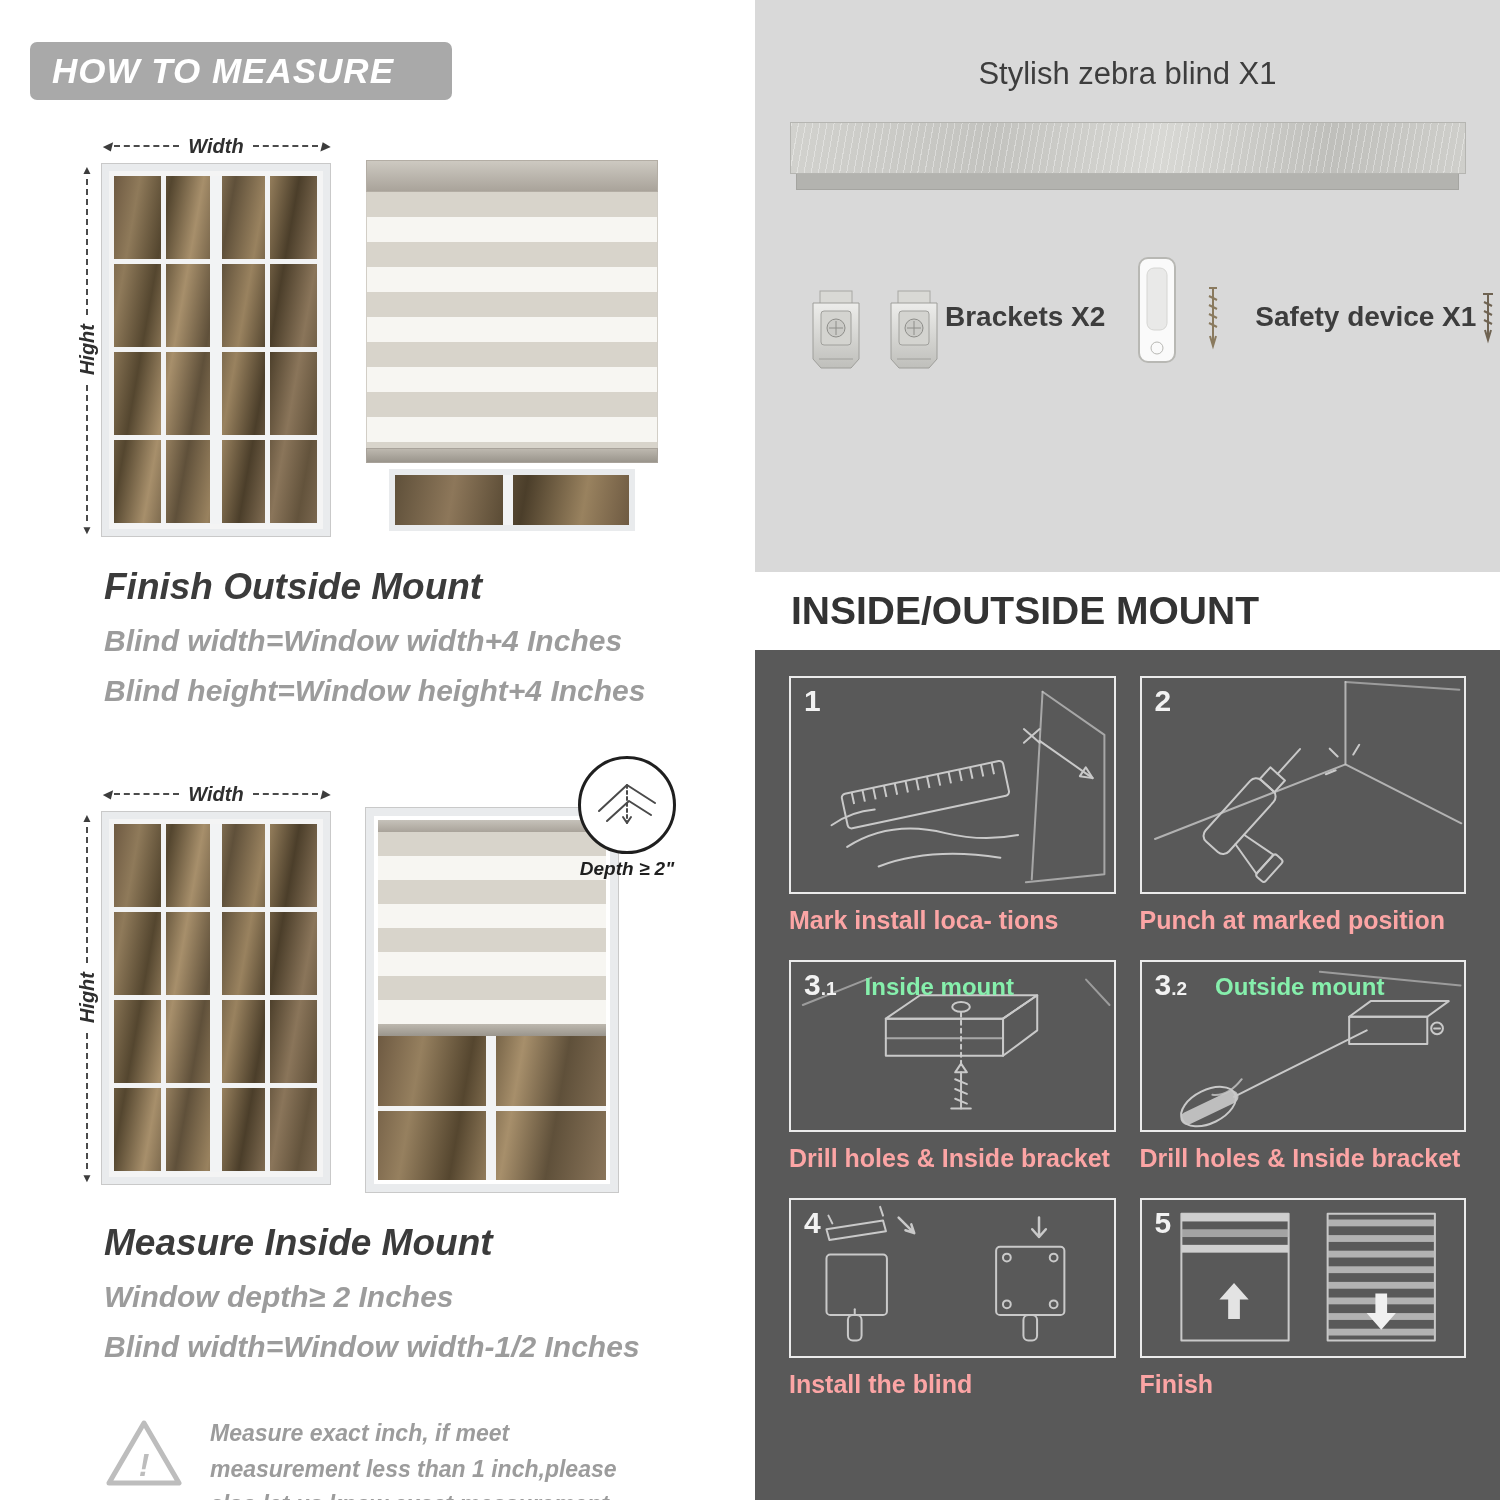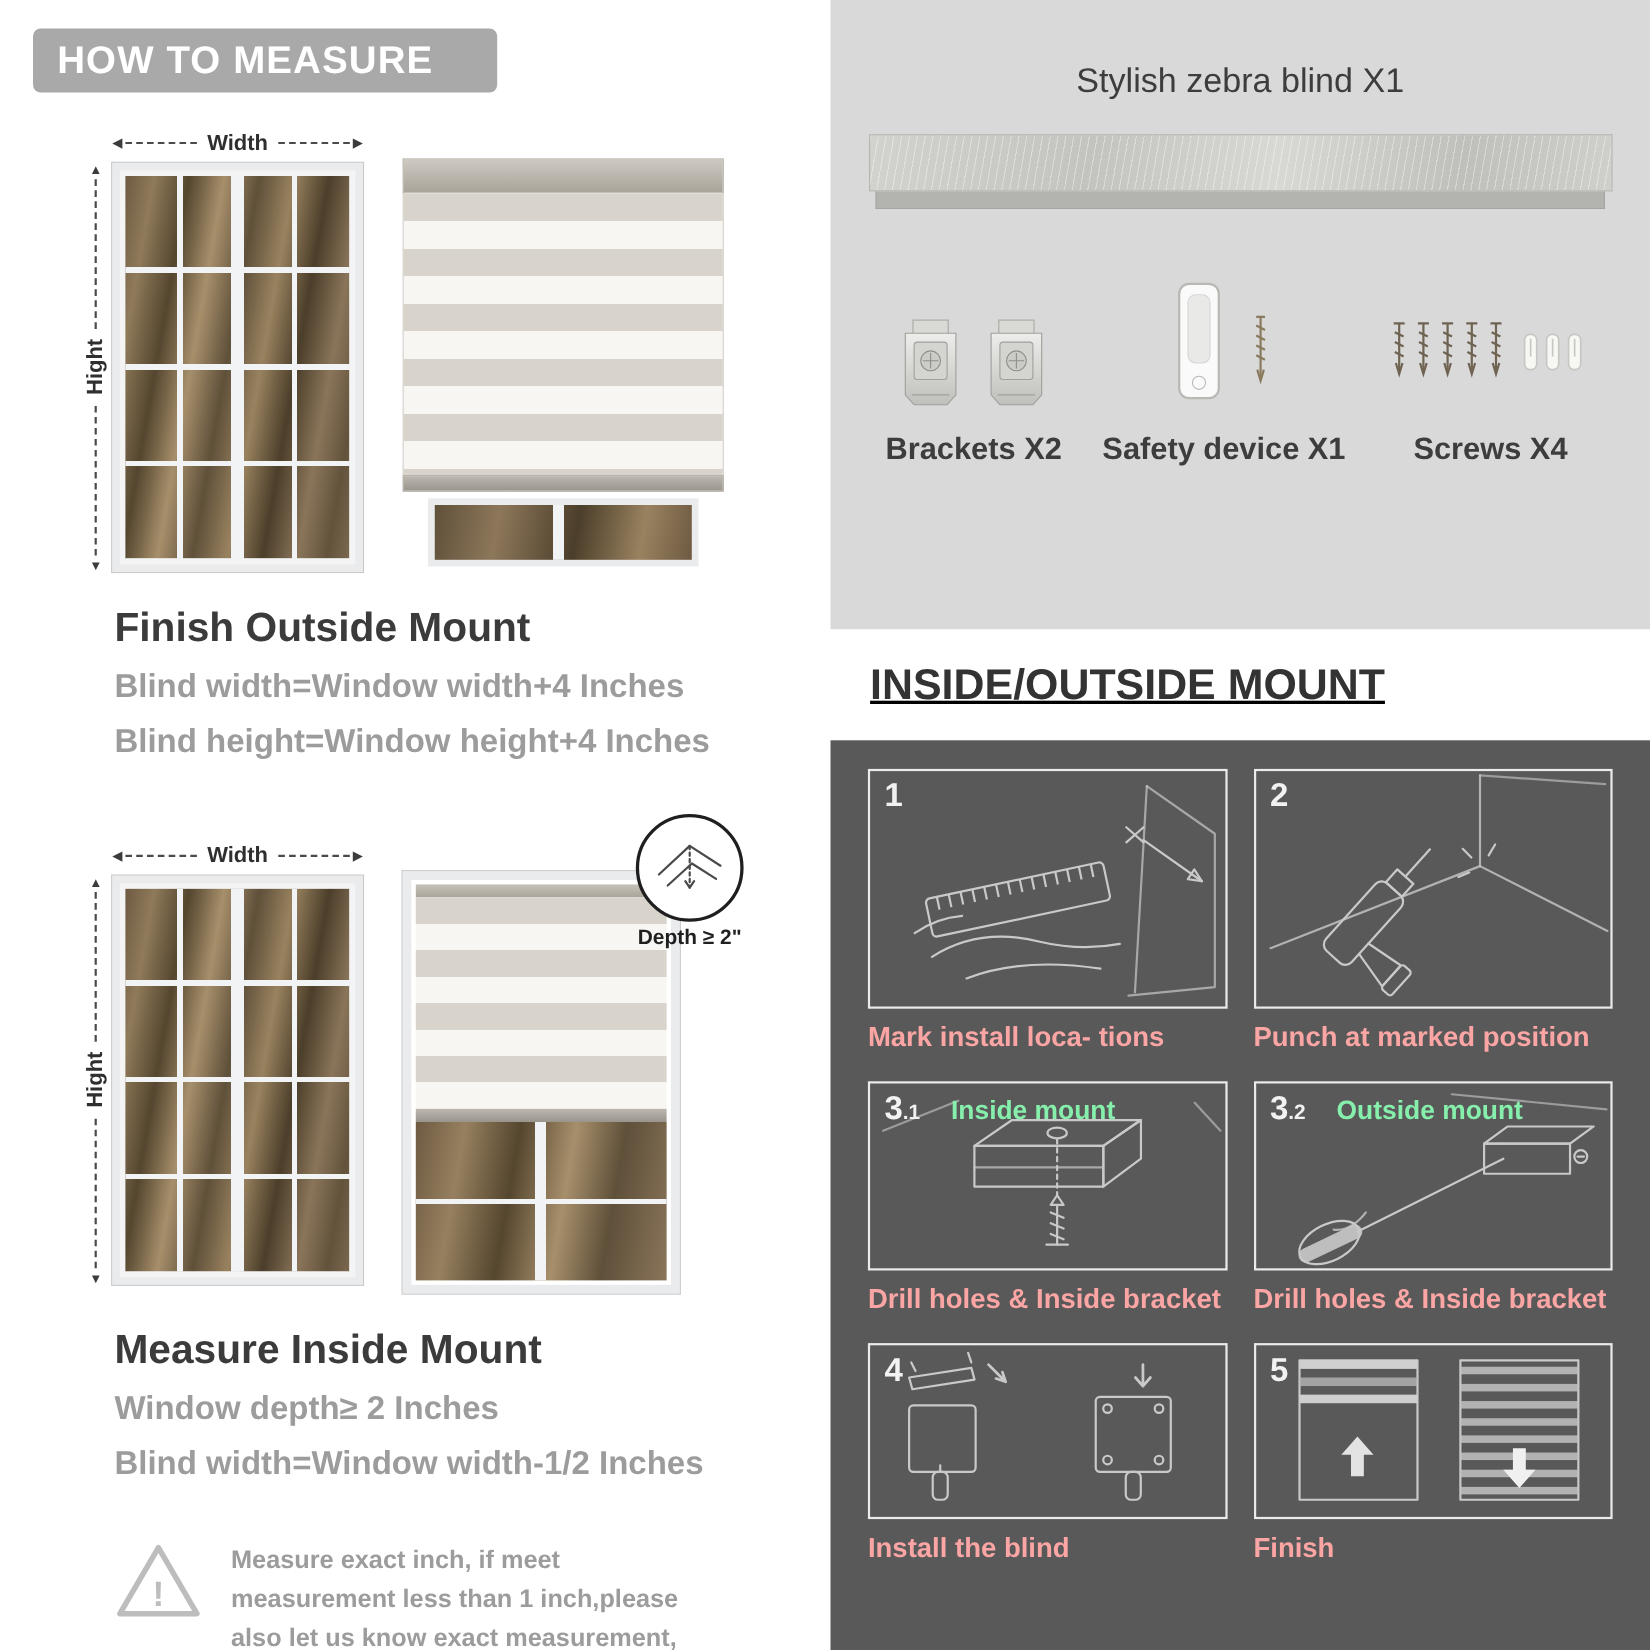--- a/index.html
+++ b/index.html
@@ -1,19 +1,19 @@
 <!DOCTYPE html>
 <html><head>
 <meta charset="utf-8">
 <style>
   html,body{margin:0;padding:0;background:#ffffff;}
   .page{position:relative;width:1500px;height:1500px;background:#fff;
         font-family:"Liberation Sans",sans-serif;overflow:hidden;display:flex;}
   
-  .left{width:755px;box-sizing:border-box;padding:26px 0 0 30px;background:#fff;}
+  .left{width:755px;box-sizing:border-box;padding:42px 0 0 30px;background:#fff;font-style:italic;}
   .badge{display:inline-block;background:#a9a9a9;color:#fff;font-weight:700;
          font-size:35px;letter-spacing:1px;padding:9px 58px 9px 22px;border-radius:7px;}
   .figure-row{display:flex;align-items:flex-start;gap:36px;margin:34px 0 0 42px;}
   .winfig{display:flex;flex-direction:column;}
   .harrow-row{display:flex;}
   .varrow-spacer{width:30px;}
   .harrow{width:228px;display:flex;align-items:center;height:24px;margin-bottom:6px;}
   .harrow .ah{font-size:12px;color:#3c3c3c;line-height:1;}
   .harrow .dash{flex:1;border-top:2px dashed #4a4a4a;height:0;margin:0 3px;}
   .harrow .lbl{font-size:20px;font-weight:700;color:#2f2f2f;margin:0 6px;white-space:nowrap;text-align:center;}
@@ -65,24 +65,24 @@
   .included{background:#d9d9d9;height:572px;box-sizing:border-box;position:relative;}
   .inc-badge{display:inline-block;background:#d1d1d1;border-radius:8px;color:#fff;
              font-weight:700;font-size:41px;letter-spacing:2px;margin:26px 0 0 36px;padding:4px 20px 4px 2px;}
   .blind-label{text-align:center;font-size:31px;font-weight:400;color:#3d3d3d;margin-top:56px;}
   .headrail{width:676px;margin:30px auto 0;}
   .hr-main{height:52px;border:1px solid #b5b5b1;box-sizing:border-box;
     background-image:repeating-linear-gradient(100deg,rgba(255,255,255,.35) 0 1px,transparent 1px 7px),
       linear-gradient(95deg,#d2d2ce 0%,#c3c3bf 30%,#d8d8d4 55%,#bfbfbb 80%,#cfcfcb 100%);}
   .hr-lip{height:16px;width:98%;margin:0 auto;background:#b3b3af;border:1px solid #a5a5a1;border-top:none;box-sizing:border-box;}
   .items{display:flex;justify-content:space-between;align-items:flex-end;padding:0 50px;margin-top:52px;}
-  .item{display:flex;flex-direction:column;align-items:center;}
+  .item{display:flex;align-items:center;}
   .item-icons{height:132px;display:flex;align-items:flex-end;gap:16px;}
   .item-label{margin-top:18px;font-size:28px;font-weight:700;color:#3d3d3d;white-space:nowrap;}
-  .mount-header{background:#fff;height:101px;display:flex;align-items:center;padding-left:36px;text-decoration:underline;}
+  .mount-header{background:#fff;height:78px;display:flex;align-items:center;padding-left:36px;}
   .mount-title{font-size:39px;font-weight:800;color:#333;}
   .mount{background:#595959;flex:1;padding:26px 34px 0;box-sizing:border-box;}
   .steps{display:grid;grid-template-columns:1fr 1fr;column-gap:24px;row-gap:22px;}
   .panel{position:relative;border:2px solid #ebebeb;box-sizing:border-box;overflow:hidden;}
   .p-tall .panel{height:218px;}
   .p-mid  .panel{height:172px;}
   .p-low  .panel{height:160px;}
   .panel-head{position:absolute;top:8px;left:13px;display:flex;align-items:baseline;z-index:2;}
   .num{color:#f2f2f2;font-weight:700;font-size:30px;line-height:1;}
   .sub{color:#f2f2f2;font-weight:700;font-size:19px;line-height:1;}

